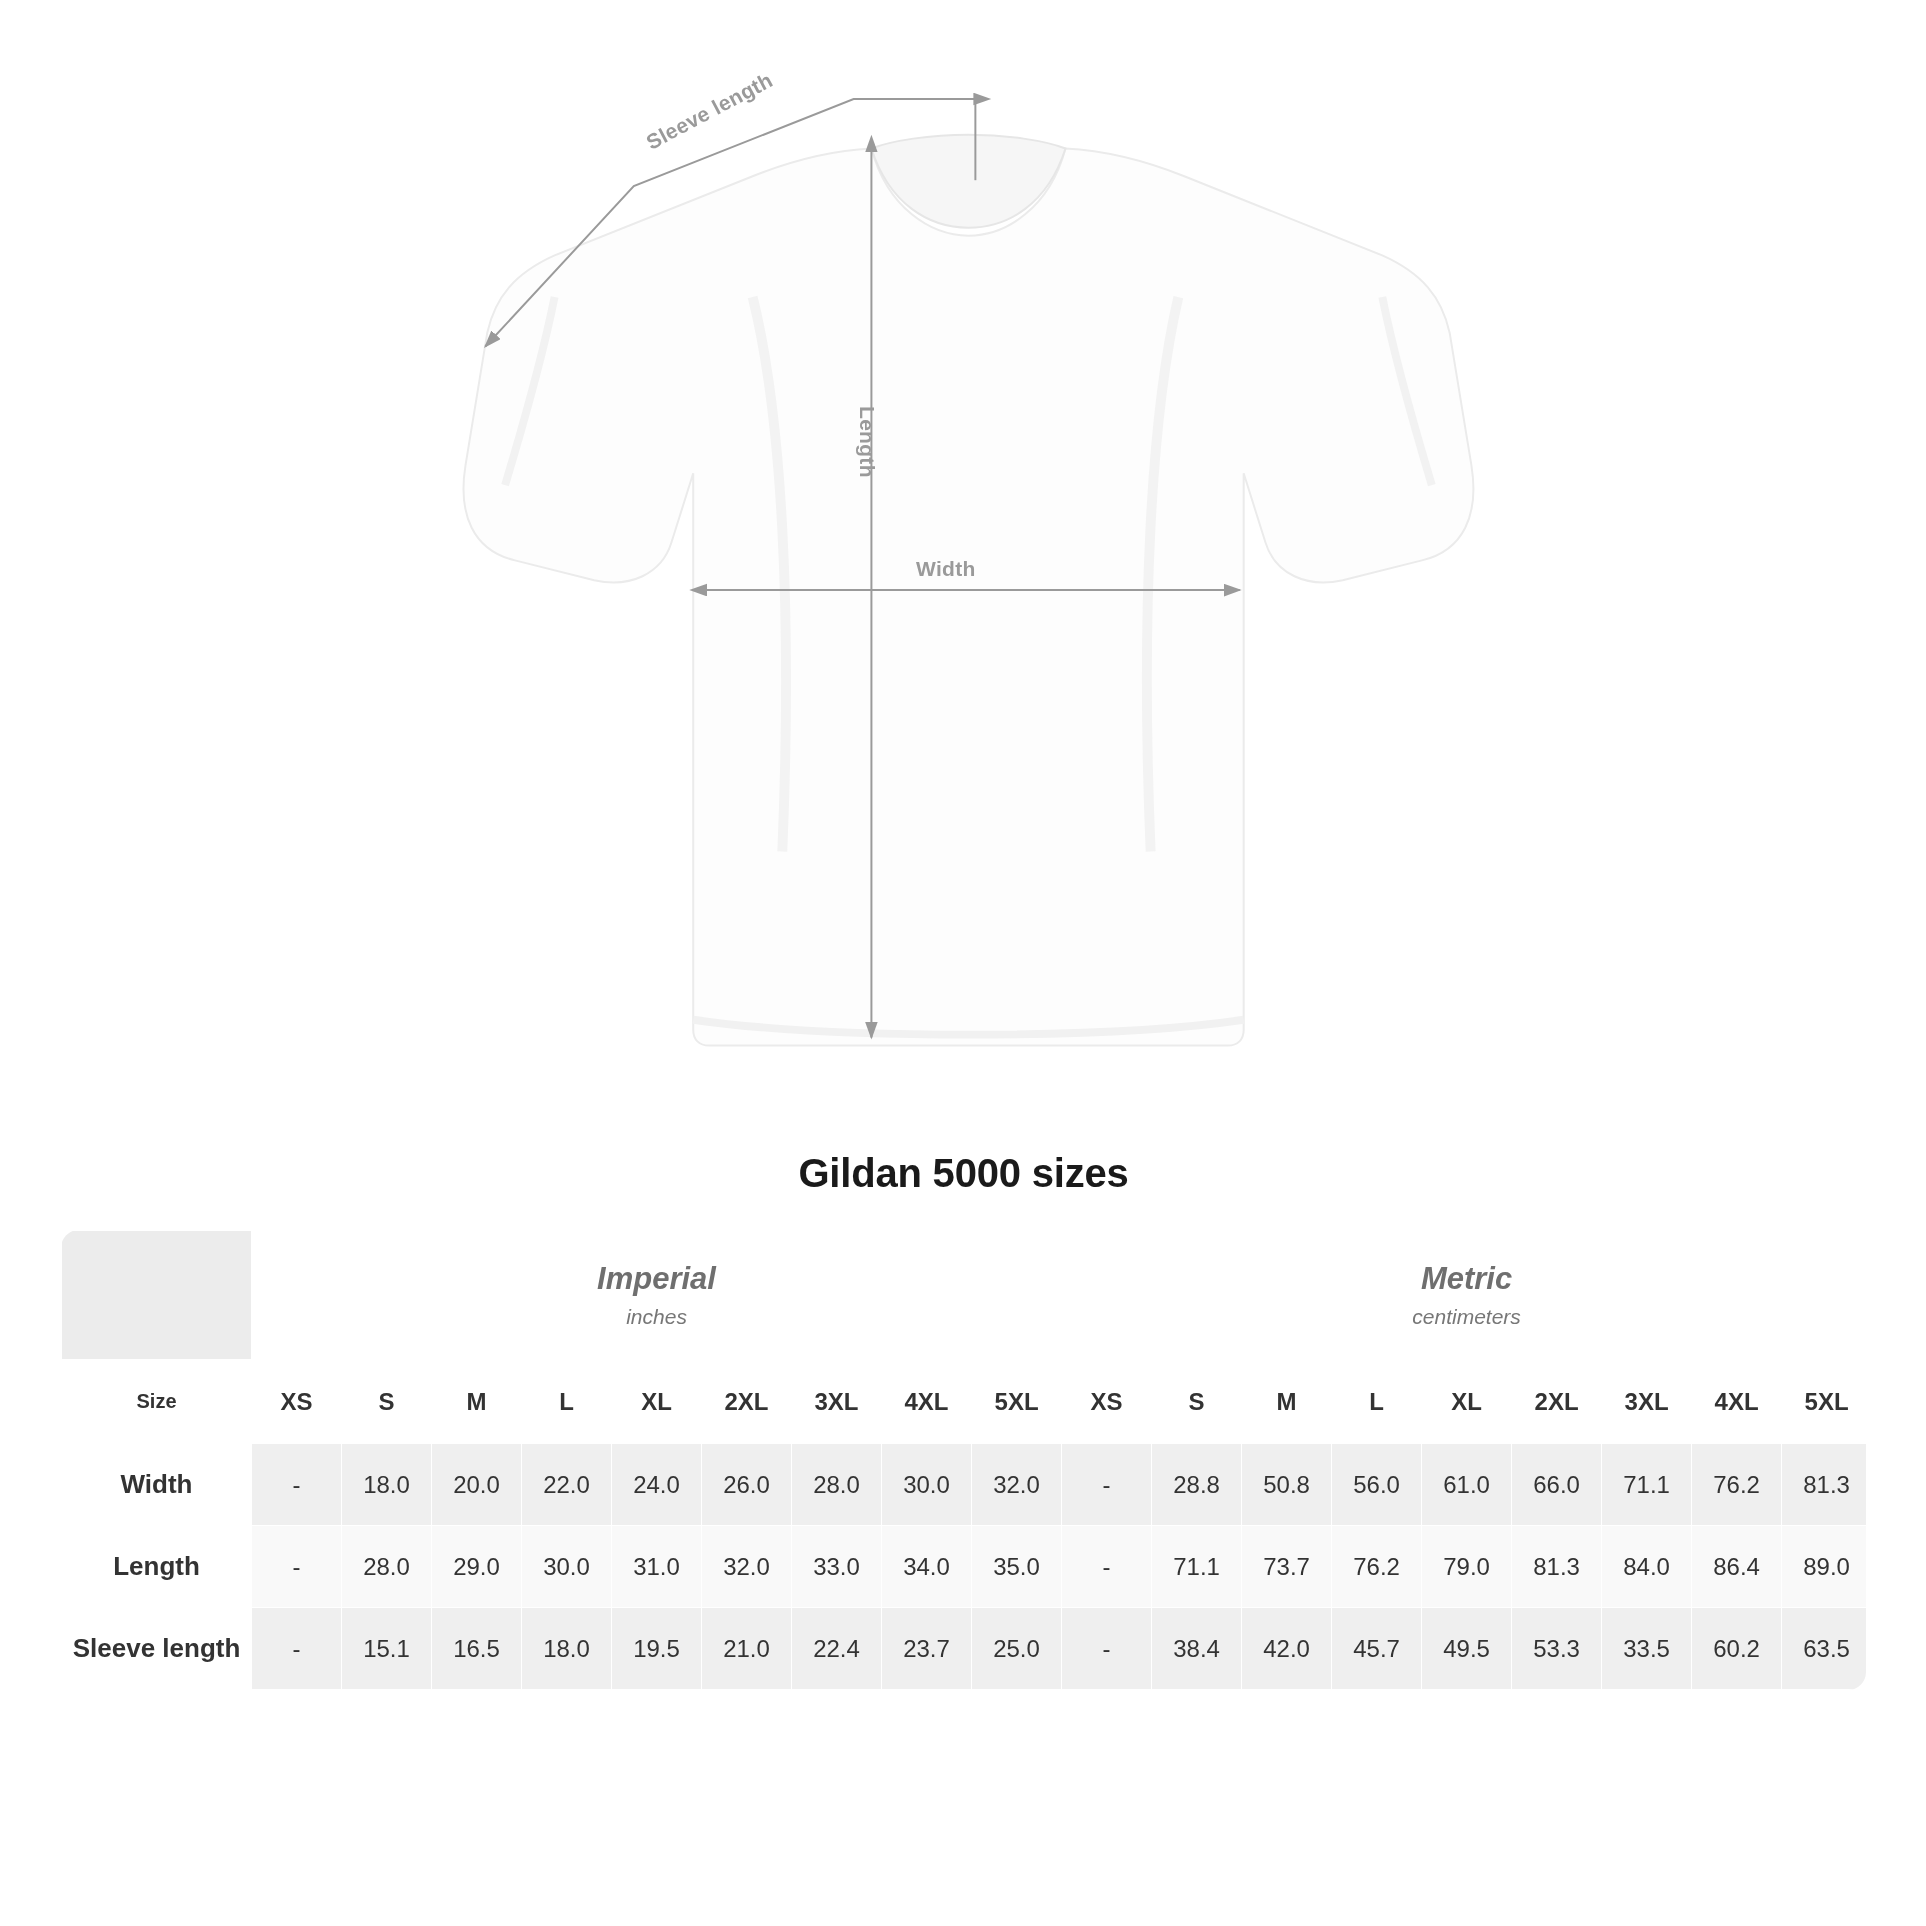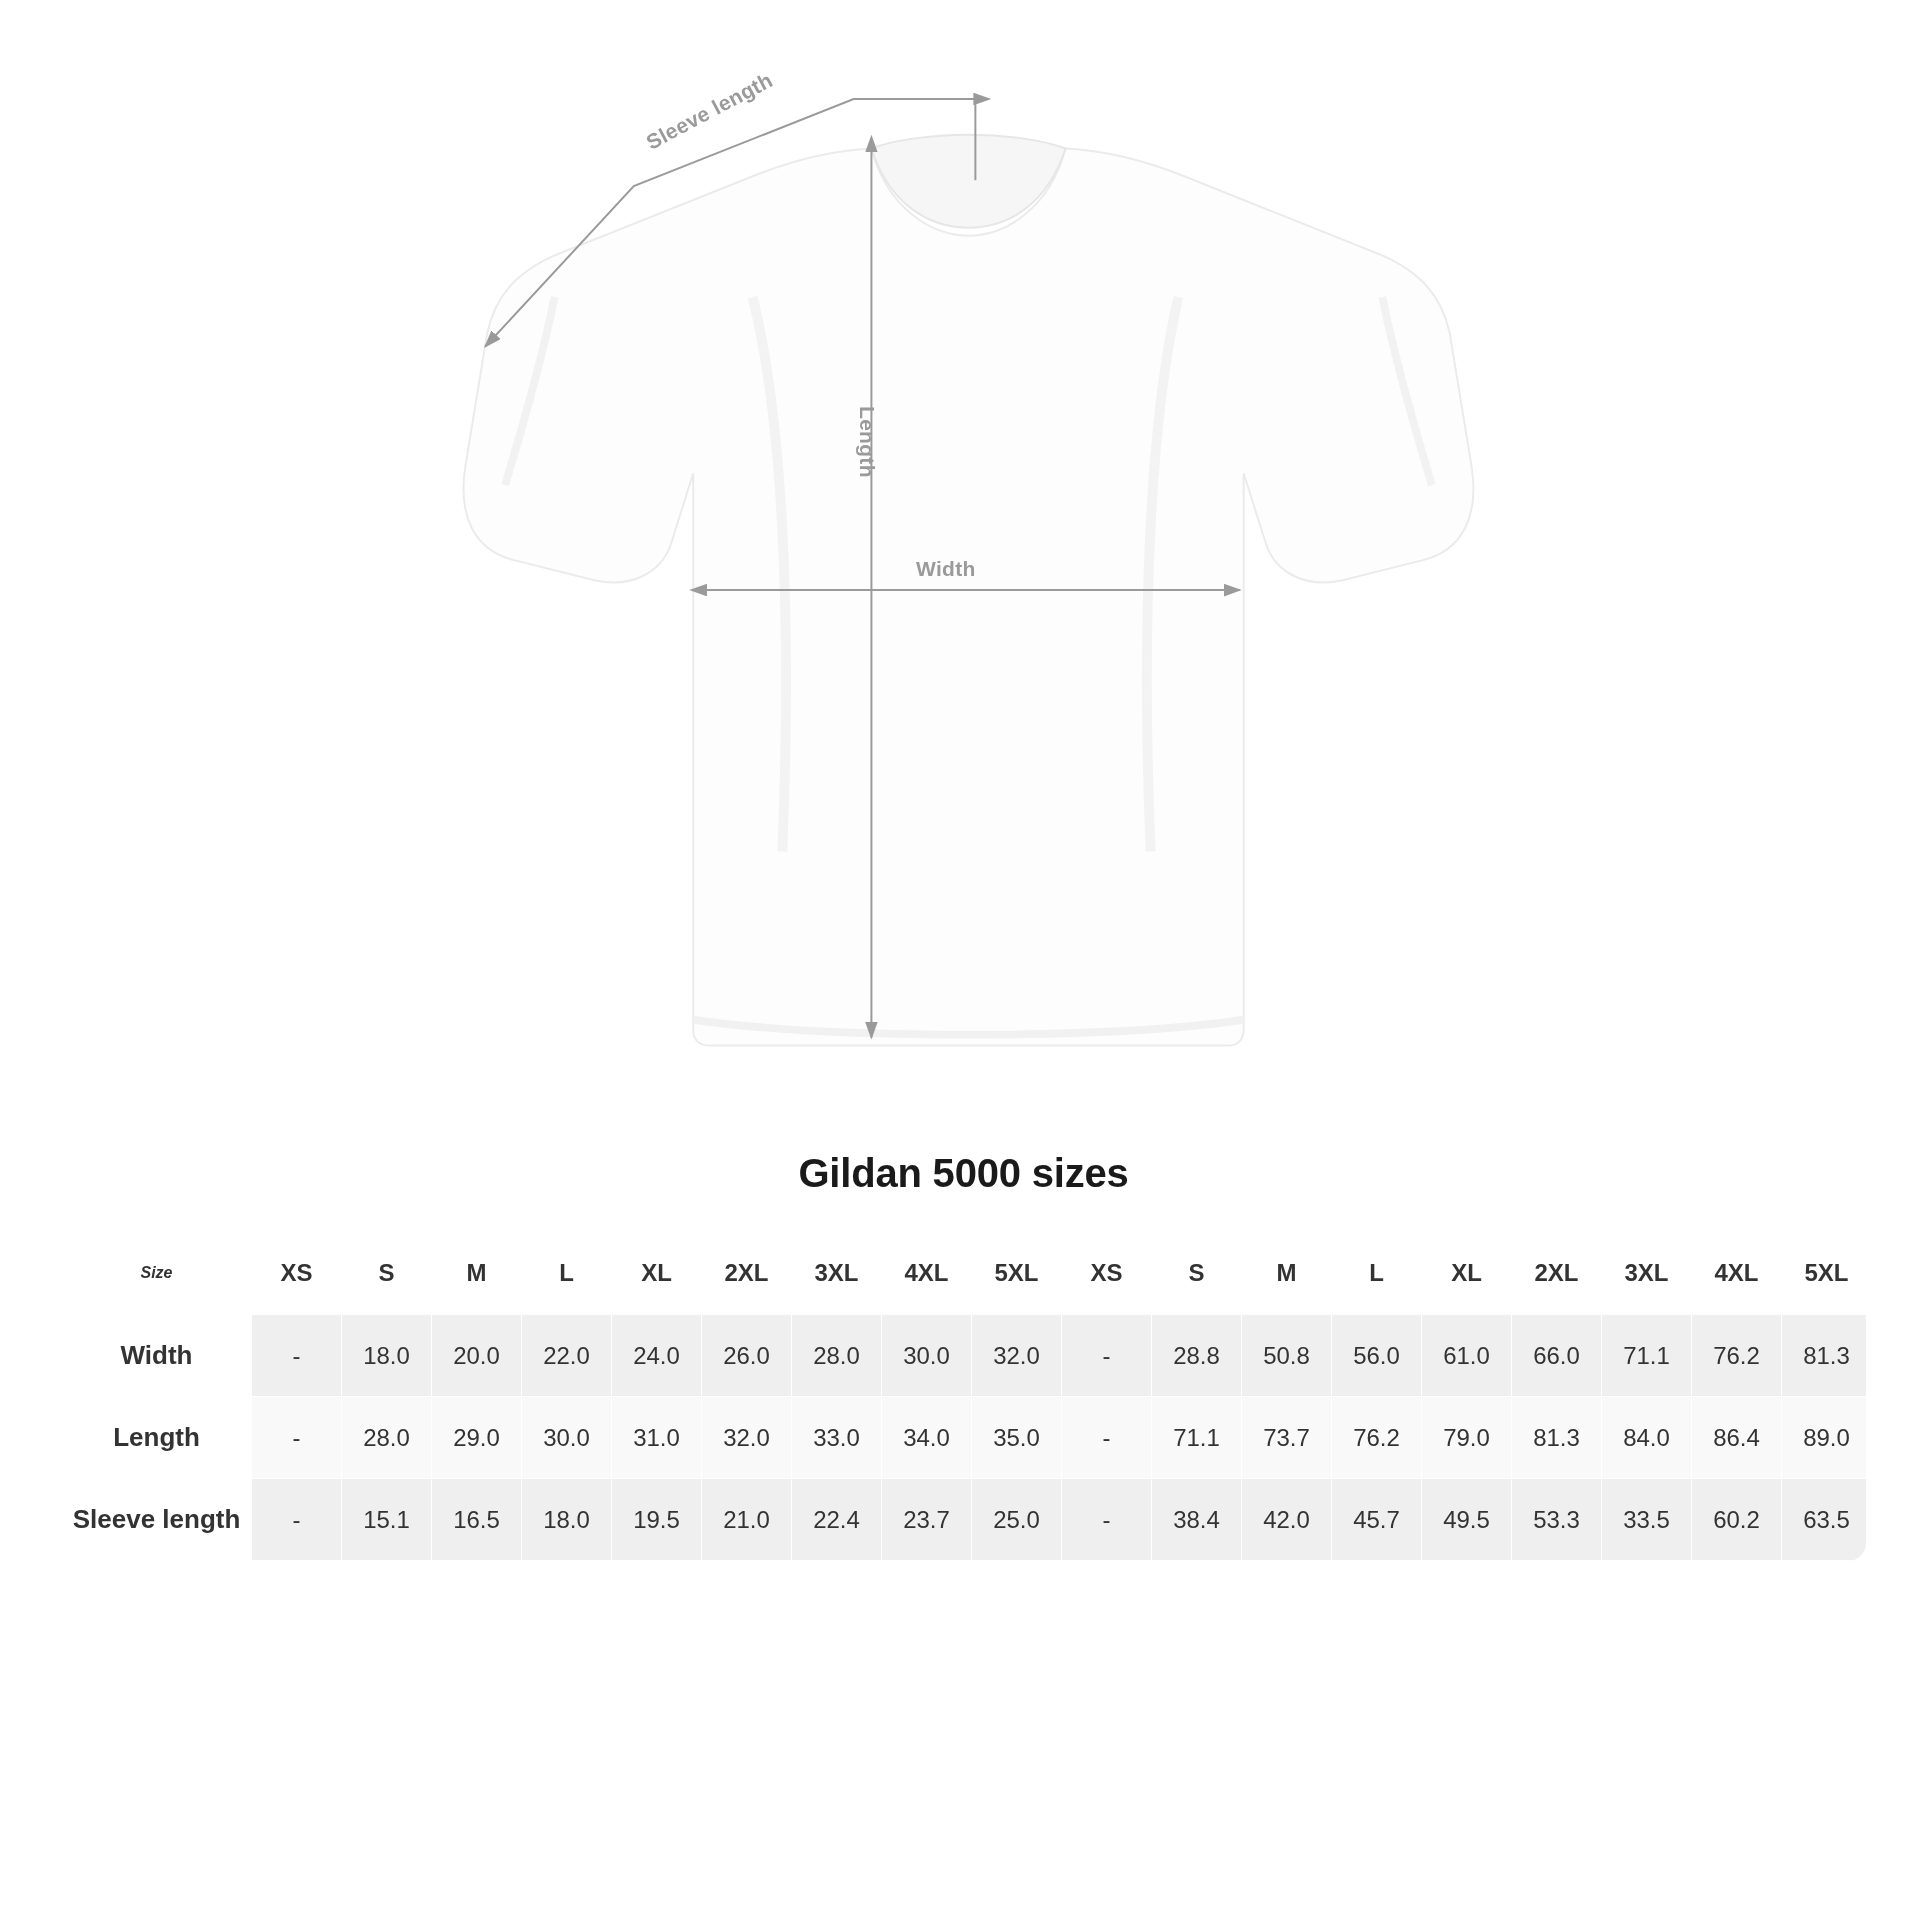--- a/index.html
+++ b/index.html
@@ -116,22 +116,21 @@
 
   
   .size-header td {
     background: #f4f4f4;
     font-weight: bold;
     color: #444444;
     height: 81px;
     font-size: 25px;
   }
   .size-header td.rowlabel {
-    font-size: 16px;
-    font-style: italic;
+    font-size: 20px;
   }
 
   
   tr.data-row td {
     height: 79px;
   }
   tr.data-row td.rowlabel {
     font-weight: bold;
     font-size: 26px;
     color: #333333;
@@ -244,20 +243,31 @@
         <col class="col-cell">
         <col class="col-cell">
         <col class="col-cell">
       <col class="col-cell">
         <col class="col-cell">
         <col class="col-cell">
         <col class="col-cell">
     </colgroup>
     <tbody>
 
+      <tr class="unit-row">
+        <td class="spacer"></td>
+        <td colspan="9">
+          <div class="unit-name">Imperial</div>
+          <div class="unit-sub">inches</div>
+        </td>
+        <td colspan="9">
+          <div class="unit-name">Metric</div>
+          <div class="unit-sub">centimeters</div>
+        </td>
+      </tr>
 
       <tr class="size-header">
         <td class="rowlabel">Size</td>
 
         <td>XS</td>
         <td>S</td>
         <td>M</td>
         <td>L</td>
         <td>XL</td>
         <td>2XL</td>

